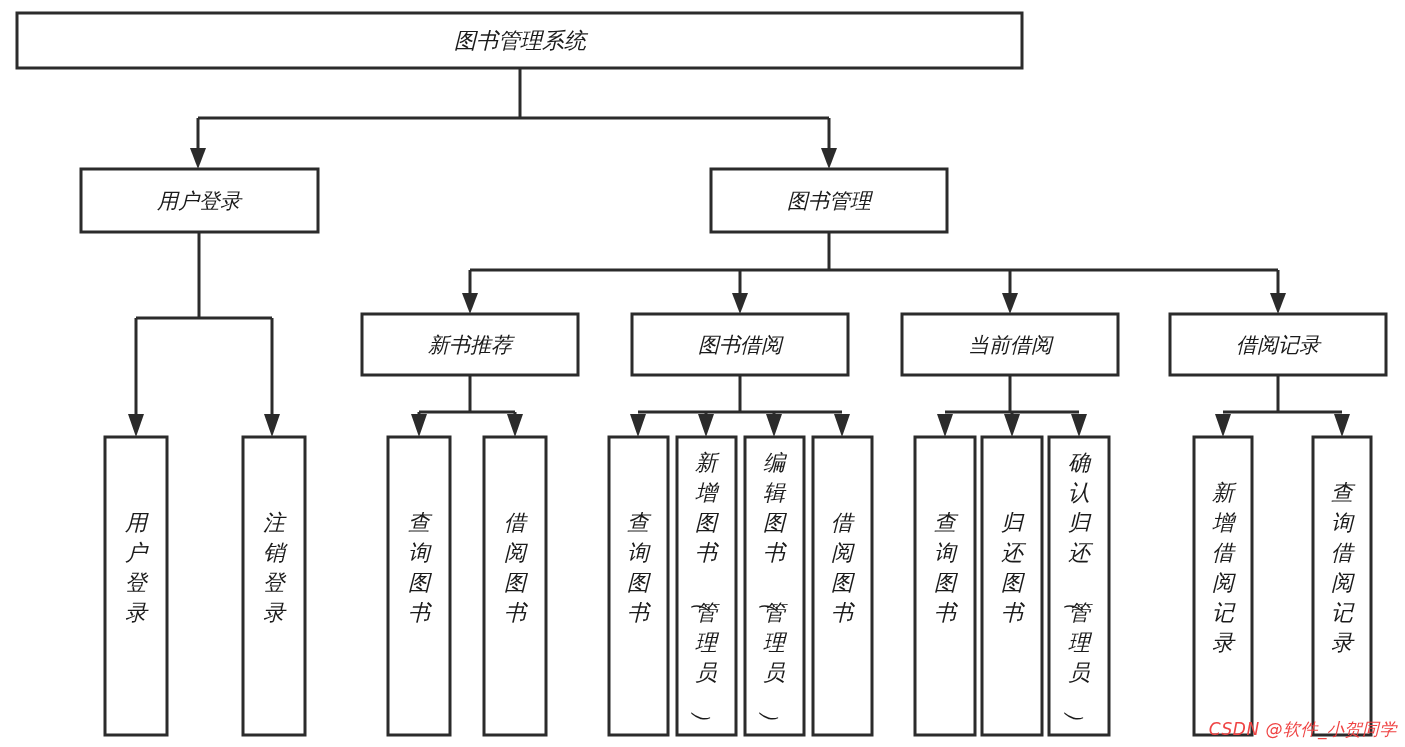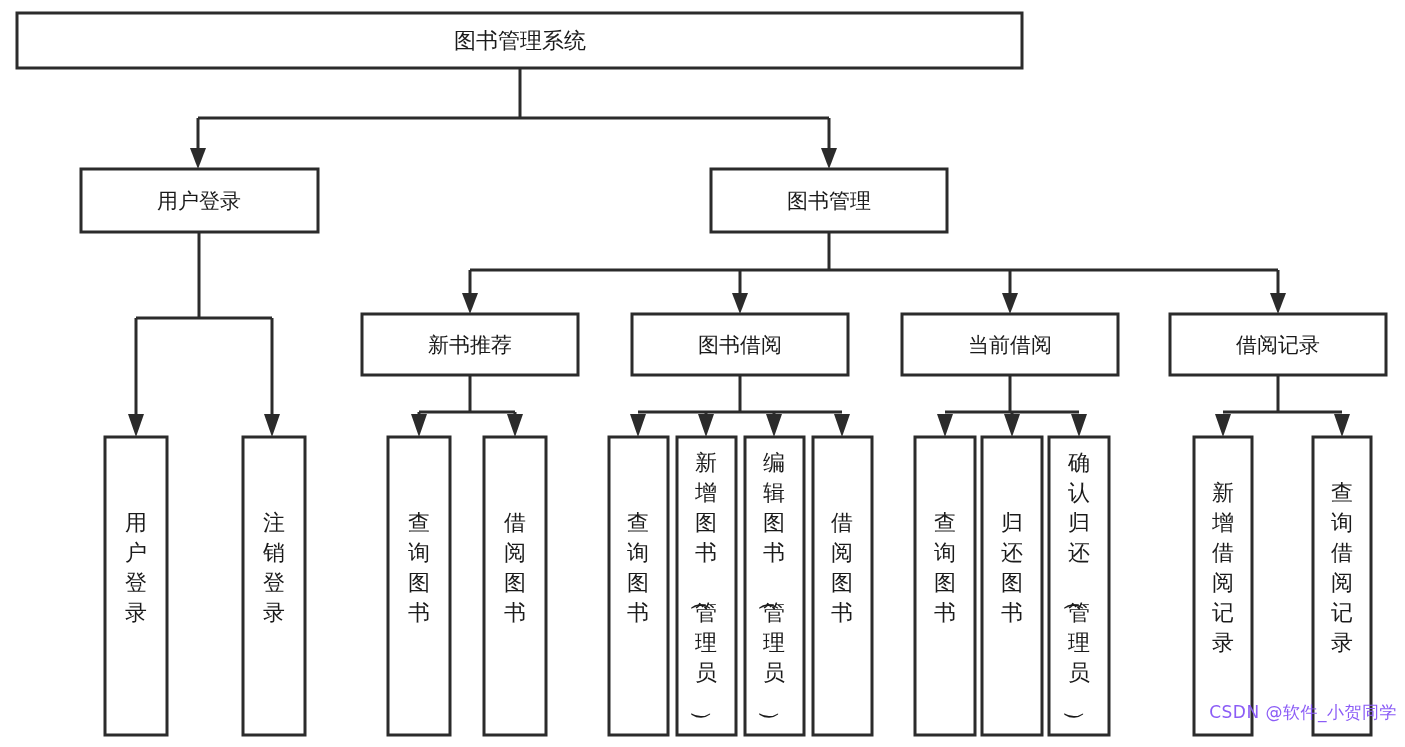--- a/index.html
+++ b/index.html
@@ -11,20 +11,21 @@
     width: 1405px;
     height: 747px;
     font-family: "DejaVu Sans", "Liberation Sans", sans-serif;
     overflow: hidden;
   }
   #diagram-root {
     position: relative;
     width: 1405px;
     height: 747px;
     background: #ffffff;
+    font-style: italic;
   }
   svg.tree-canvas {
     position: absolute;
     left: 0;
     top: 0;
     width: 1405px;
     height: 747px;
     display: block;
   }
   .node-box {
@@ -54,24 +55,24 @@
     fill: none;
     stroke-linecap: butt;
   }
   .arrow-head {
     fill: #2b2b2b;
     stroke: none;
   }
   .watermark {
     position: absolute;
     right: 8px;
-    bottom: 23px;
+    bottom: 6px;
     font-family: "DejaVu Sans", "Liberation Sans", sans-serif;
     font-size: 17px;
-    color: #8b5cf6;
+    color: #ef4444;
     white-space: nowrap;
     letter-spacing: 0.5px;
     pointer-events: none;
     text-align: right;
   }
 </style>
 </head>
 <body>
 
 <div id="diagram-root">

